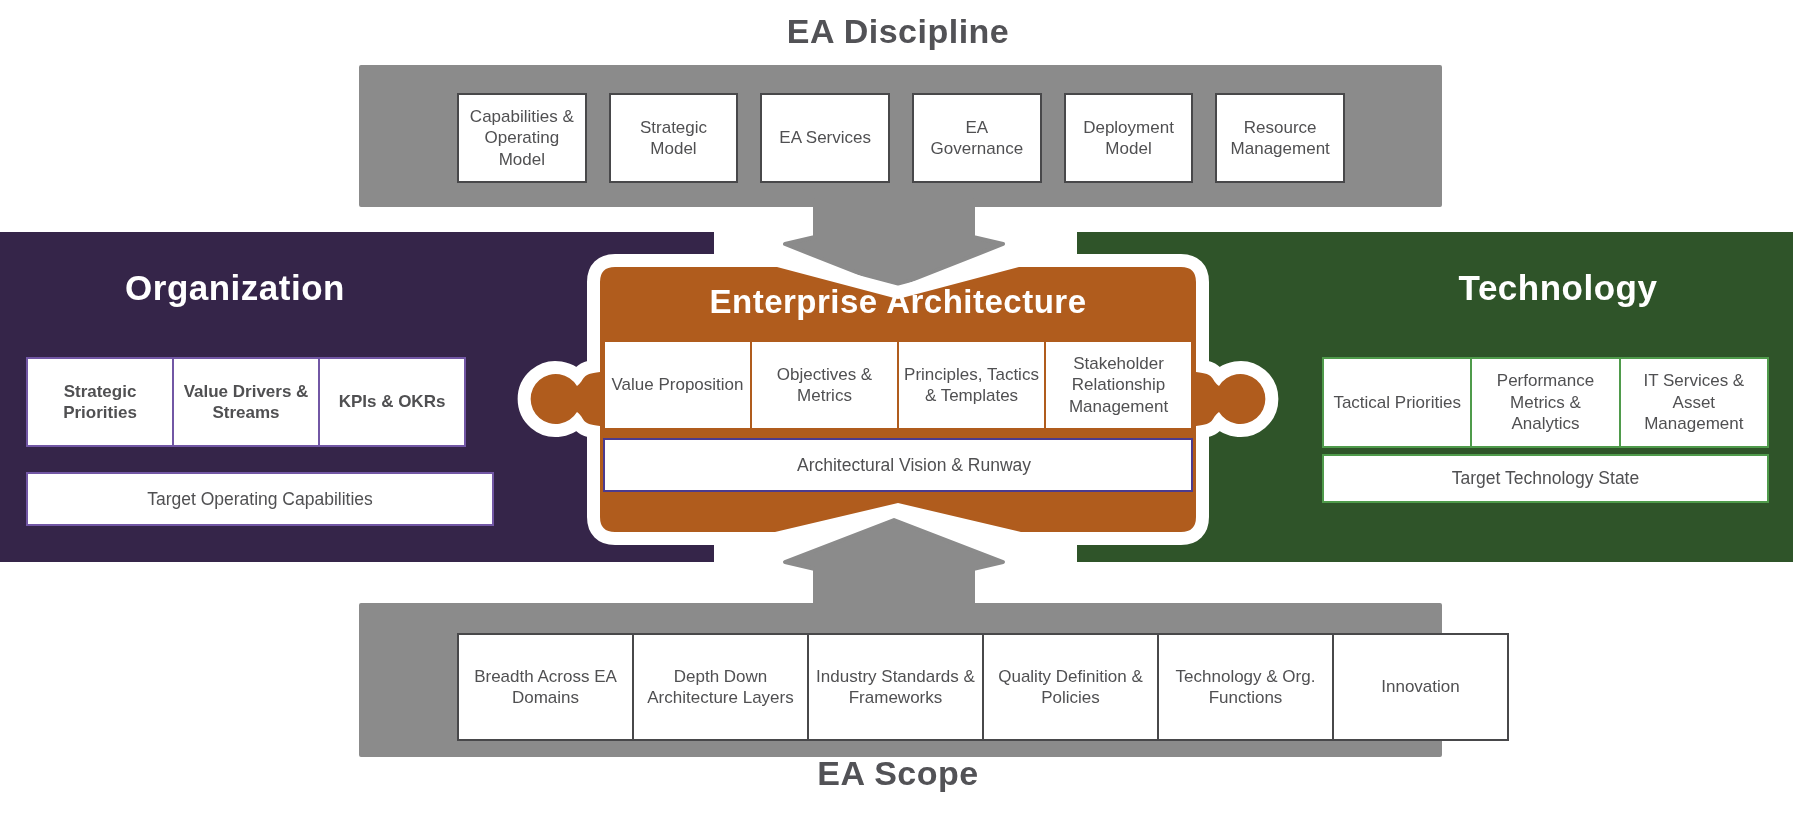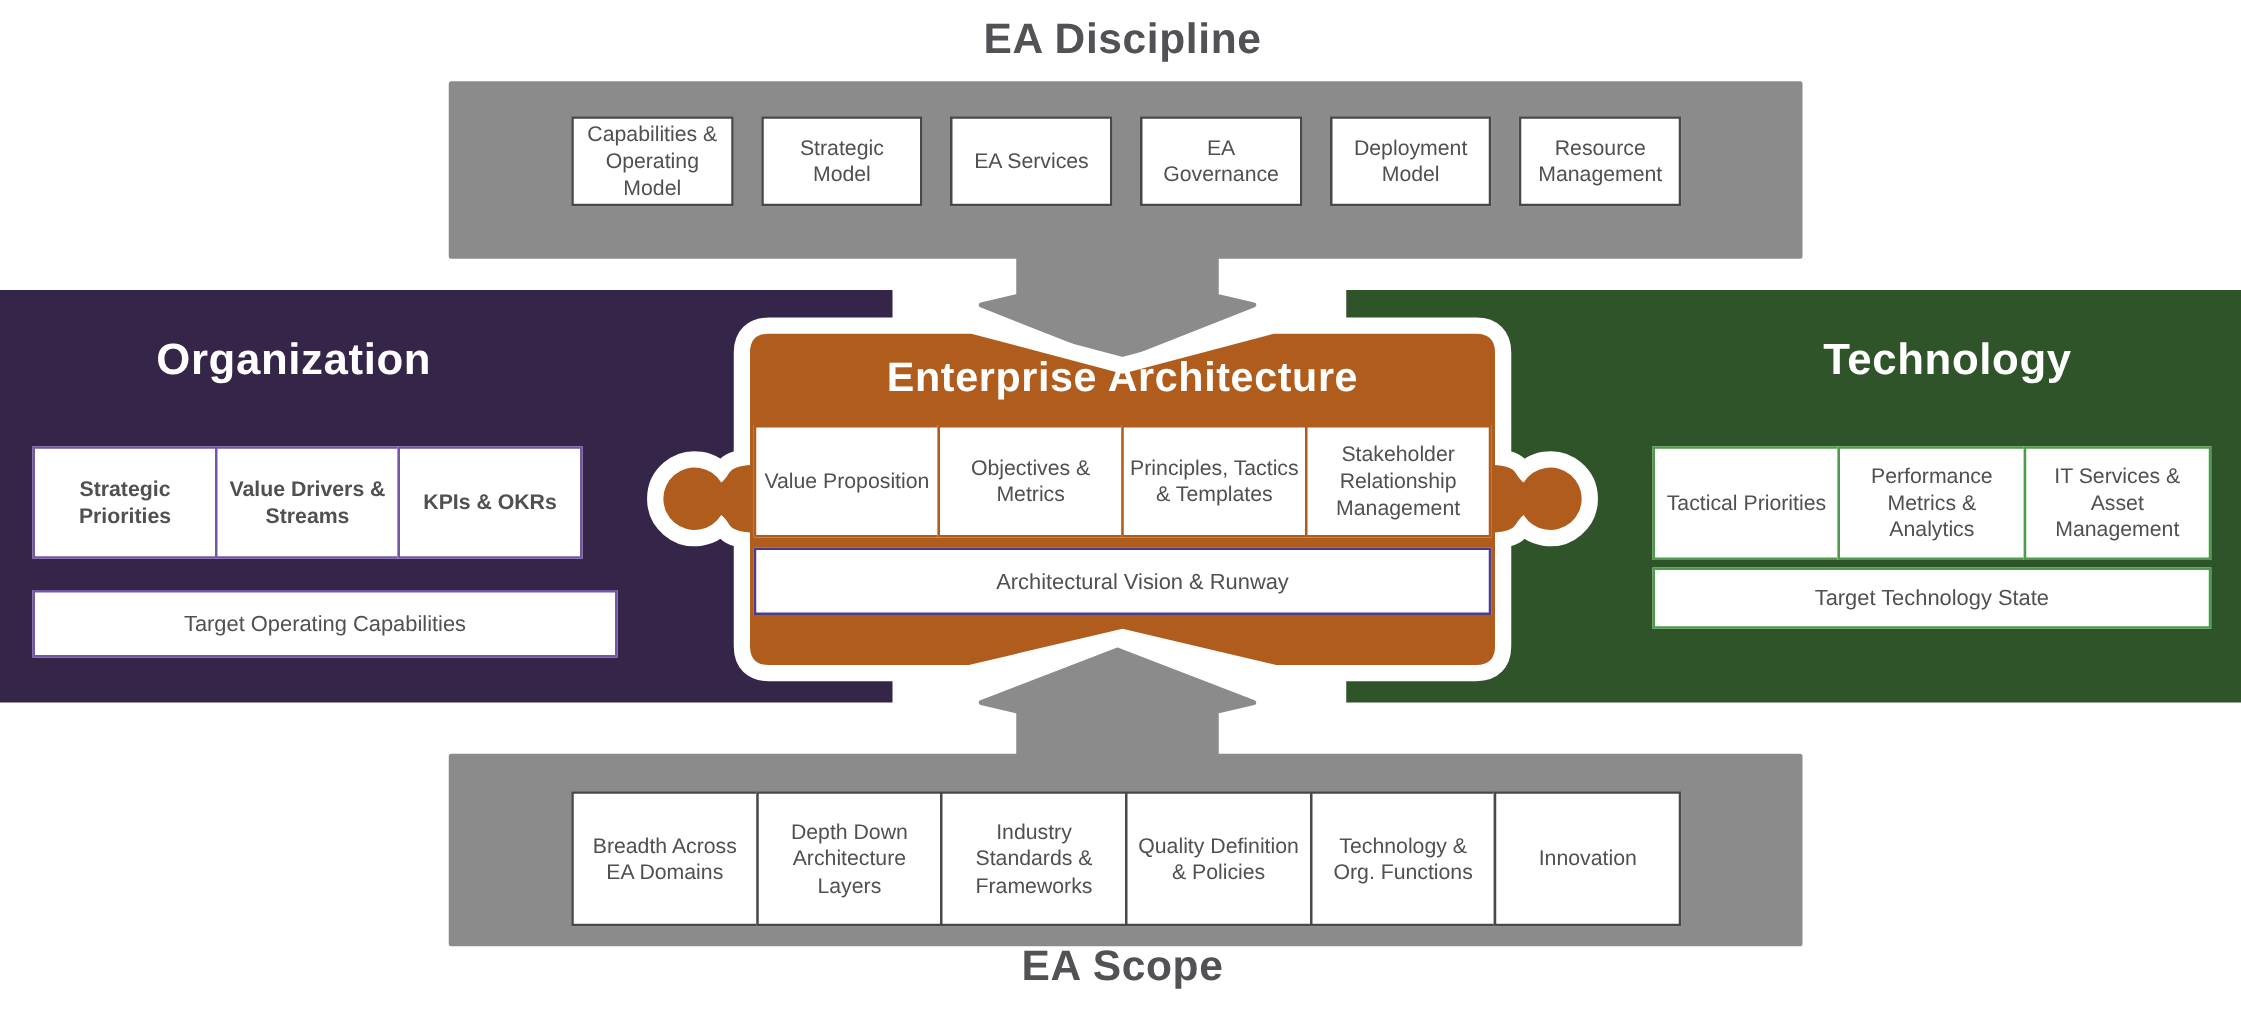--- a/index.html
+++ b/index.html
@@ -35,22 +35,22 @@
     text-align:center; background:#ffffff; color:var(--box-text);
     font-size:17.5px; box-sizing:border-box; }
 
   .b-dark   { border:2px solid var(--border-dark); }
   .b-purple { border:2px solid var(--border-purple); }
   .b-green  { border:2px solid var(--border-green); }
   .b-orange { border:2px solid var(--puzzle-orange); }
   .b-indigo { border:2px solid var(--border-indigo);padding-left:32px; }
 
   
-  .top-row     { left:457px; top:93px;  width:888px; height:72px;gap:24px; }
-  .bottom-row  { left:457px; top:633px; width:888px; height:108px; }
+  .top-row     { left:457px; top:93px;  width:888px; height:90px;gap:24px; }
+  .bottom-row  { left:457px; top:633px; width:1052px; height:108px; }
   .org-row1    { left:26px;  top:357px; width:440px; height:90px;font-weight:bold; }
   .org-row2    { left:26px;  top:472px; width:468px; height:54px; }
   .tech-row1   { left:1322px;top:357px; width:447px; height:91px; }
   .tech-row2   { left:1322px;top:454px; width:447px; height:49px; }
   .ea-row1     { left:603px; top:340px; width:590px; height:90px; }
   .ea-row2     { left:603px; top:438px; width:590px; height:54px; }
 
   
   .t-discipline { left:548px;  top:12px;  width:700px; font-size:34px; }
   .t-scope      { left:548px;  top:754px; width:700px; font-size:34px; }

